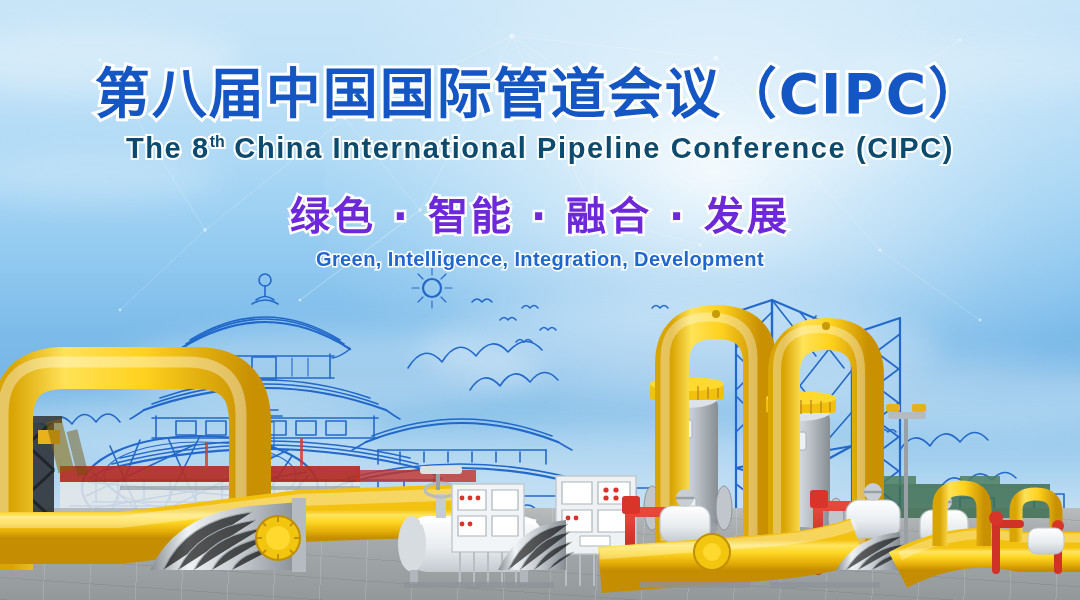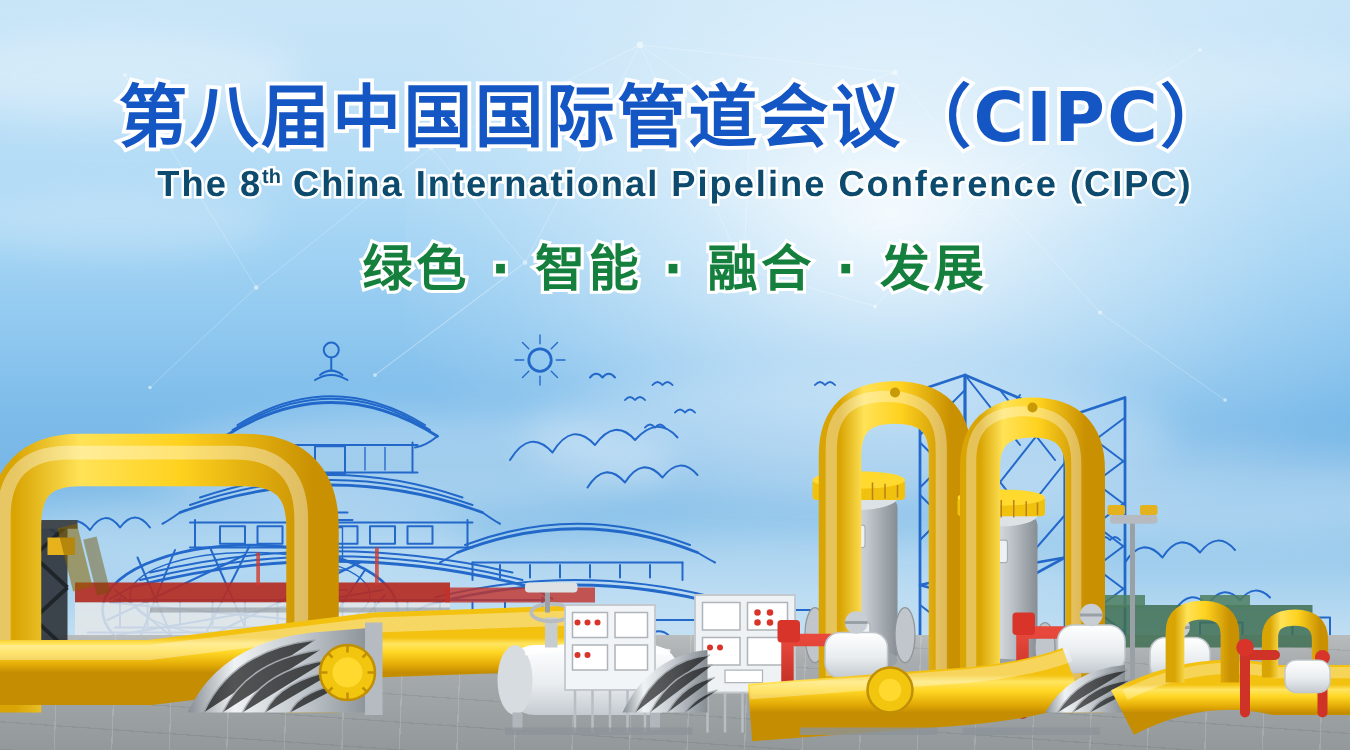--- a/index.html
+++ b/index.html
@@ -103,21 +103,21 @@
     -webkit-text-stroke:4px #ffffff;
     paint-order:stroke fill;
     white-space:nowrap;
   }
   .title-en sup{font-size:.55em;vertical-align:super;letter-spacing:0;}
 
   .theme-cn{
     margin:26px 0 0 0;
     font-size:40px;line-height:1.2;
     font-weight:bold;
-    color:#15803d;
+    color:#6d28d9;
     letter-spacing:3px;
     font-family:"DejaVu Sans","Liberation Sans",sans-serif;
     -webkit-text-stroke:5px #ffffff;
     paint-order:stroke fill;
     white-space:nowrap;
   }
   .theme-en{
     margin:7px 0 0 0;
     font-size:20px;line-height:1.2;
     font-weight:bold;
@@ -727,15 +727,16 @@
     </g>
   </svg>
 
   <div class="textblock">
     <h1 class="title-cn">第八届中国国际管道会议（CIPC）</h1>
     <p class="title-en">
       <span>The 8</span><sup>th</sup>
       <span>China International Pipeline Conference (CIPC)</span>
     </p>
     <p class="theme-cn">绿色 · 智能 · 融合 · 发展</p>
+    <p class="theme-en">Green, Intelligence, Integration, Development</p>
   </div>
 
 </div>
 
 </body></html>

